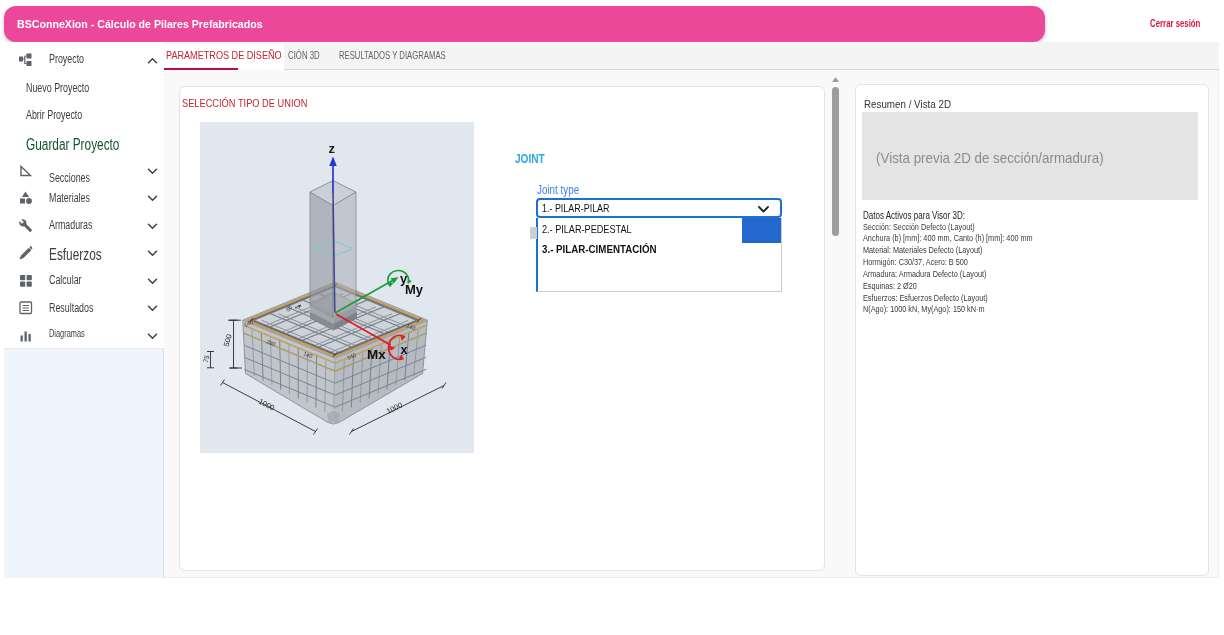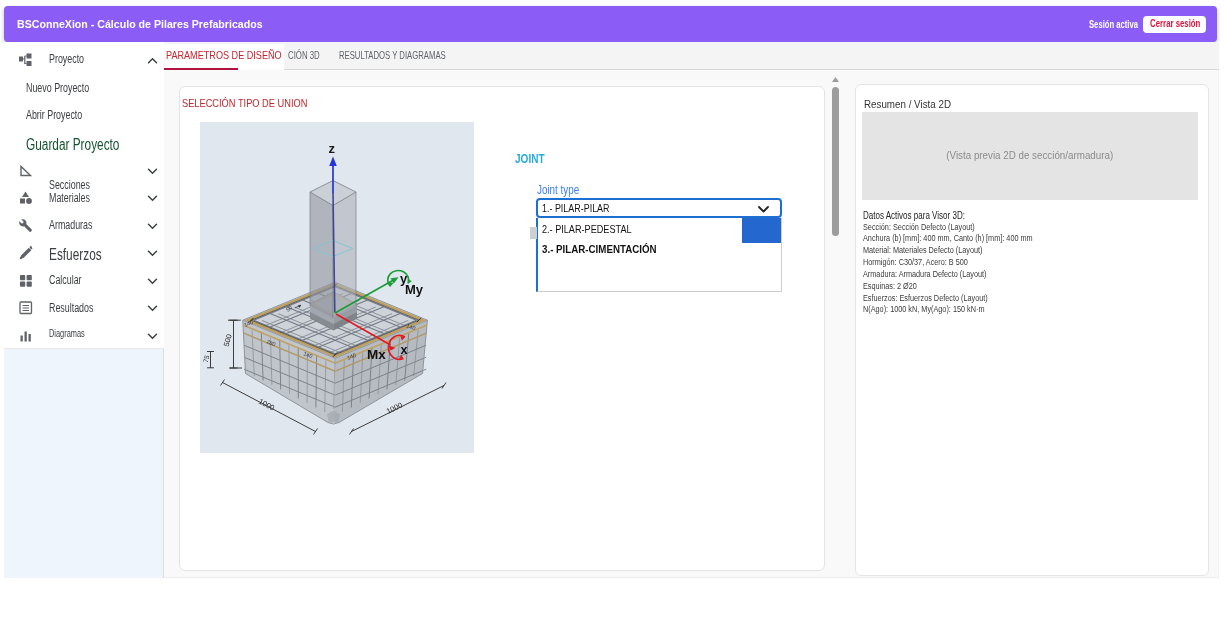--- a/index.html
+++ b/index.html
@@ -1,18 +1,18 @@
 <!DOCTYPE html>
 <html><head><meta charset="utf-8"><style>
 *{margin:0;padding:0;box-sizing:border-box}
 body{width:1224px;height:635px;background:#fff;font-family:"Liberation Sans",sans-serif;position:relative;overflow:hidden}
 .abs{position:absolute}
 </style></head><body>
 
-<div class="abs" style="left:4px;top:6px;width:1213px;height:36px;background:#8b5cf6;border-radius:4px;box-shadow:0 2px 4px rgba(0,0,0,0.25)">
+<div class="abs" style="left:4px;top:6px;width:1041px;height:36px;background:#ec4899;border-radius:12px;box-shadow:0 2px 4px rgba(0,0,0,0.25)">
   <div class="abs" style="left:13px;top:0;height:36px;line-height:36px;color:#fff;font-size:11.5px;font-weight:bold;white-space:nowrap"><span style="display:inline-block;transform:scaleX(0.924);transform-origin:0 50%;white-space:nowrap">BSConneXion - Cálculo de Pilares Prefabricados</span></div>
   <div class="abs" style="left:1085px;top:0;height:36px;line-height:36px;color:#fff;font-size:10.5px;font-weight:bold;white-space:nowrap"><span style="display:inline-block;transform:scaleX(0.73);transform-origin:0 50%;white-space:nowrap">Sesión activa</span></div>
   <div class="abs" style="left:1139px;top:10px;width:63px;height:17px;background:#fff;border-radius:4px;color:#d9153e;font-size:10px;font-weight:bold;text-align:center;line-height:16px"><span style="display:inline-block;transform:scaleX(0.78);transform-origin:50% 50%;white-space:nowrap">Cerrar sesión</span></div>
 </div>
 
 <div class="abs" style="left:4px;top:42px;width:1215px;height:536px;background:#f9f9f9;border-bottom:1px solid #ececec;border-right:1px solid #f0f0f0"></div>
 
 <div class="abs" style="left:4px;top:42px;width:160px;height:536px;background:#eef5fd;border-right:1px solid #dcdcdc"></div>
 <div class="abs" style="left:4px;top:42px;width:160px;height:307px;background:#fff;border-bottom:1px solid #e9e9e9">
 <svg style="position:absolute;left:15px;top:10.5px" width="13.5" height="13.5" viewBox="0 0 13.5 13.5">
@@ -24,21 +24,21 @@
     <div style="position:absolute;left:45px;top:10.0px;font-size:12px;color:#3c4043;white-space:nowrap"><span style="display:inline-block;transform:scaleX(0.74);transform-origin:0 50%;white-space:nowrap">Proyecto</span></div>
     <svg style="position:absolute;left:143px;top:14.5px;transform:rotate(180deg);" width="11" height="7" viewBox="0 0 11 7">
       <path d="M1.5 1.3 L5.5 5.2 L9.5 1.3" fill="none" stroke="#3c4043" stroke-width="1.5" stroke-linecap="round"></path>
     </svg>
     <div style="position:absolute;left:22px;top:38.5px;font-size:12px;color:#3c4043;white-space:nowrap"><span style="display:inline-block;transform:scaleX(0.74);transform-origin:0 50%;white-space:nowrap">Nuevo Proyecto</span></div>
     <div style="position:absolute;left:22px;top:66.0px;font-size:12px;color:#3c4043;white-space:nowrap"><span style="display:inline-block;transform:scaleX(0.74);transform-origin:0 50%;white-space:nowrap">Abrir Proyecto</span></div>
     <div style="position:absolute;left:22px;top:93.5px;font-size:16px;color:#14532d;white-space:nowrap"><span style="display:inline-block;transform:scaleX(0.74);transform-origin:0 50%;white-space:nowrap">Guardar Proyecto</span></div>
     <svg style="position:absolute;left:15px;top:121.5px" width="13.5" height="13.5" viewBox="0 0 13.5 13.5">
       <path fill="none" stroke="#5f6368" stroke-width="1.4" d="M2 2.5 V11.5 H11.5 Z"></path>
     </svg>
-    <div style="position:absolute;left:45px;top:136px;font-size:12px;color:#3c4043;white-space:nowrap"><span style="display:inline-block;transform:scaleX(0.74);transform-origin:0 50%;white-space:nowrap">Secciones</span></div>
+    <div style="position:absolute;left:45px;top:129px;font-size:12px;color:#3c4043;white-space:nowrap"><span style="display:inline-block;transform:scaleX(0.74);transform-origin:0 50%;white-space:nowrap">Secciones</span></div>
     <svg style="position:absolute;left:143px;top:125.5px;" width="11" height="7" viewBox="0 0 11 7">
       <path d="M1.5 1.3 L5.5 5.2 L9.5 1.3" fill="none" stroke="#3c4043" stroke-width="1.5" stroke-linecap="round"></path>
     </svg>
     <svg style="position:absolute;left:15px;top:149px" width="13.5" height="13.5" viewBox="0 0 13.5 13.5">
       <path fill="#5f6368" d="M6.5 0.5 L10 6 H3 Z"></path>
       <rect x="1" y="7.5" width="5" height="5" fill="#5f6368"></rect>
       <circle cx="10" cy="10" r="2.9" fill="#5f6368"></circle>
     </svg>
     <div style="position:absolute;left:45px;top:148.5px;font-size:12px;color:#3c4043;white-space:nowrap"><span style="display:inline-block;transform:scaleX(0.74);transform-origin:0 50%;white-space:nowrap">Materiales</span></div>
     <svg style="position:absolute;left:143px;top:153px;" width="11" height="7" viewBox="0 0 11 7">
@@ -261,21 +261,21 @@
 <div class="abs" style="left:529.5px;top:227px;width:7.5px;height:11.5px;background:#cdd0d3"></div>
 
 <svg class="abs" style="left:831px;top:76px" width="9" height="7" viewBox="0 0 9 7">
     <path d="M4.5 1 L8 6 H1 Z" fill="#9d9d9d"></path>
   </svg>
 <div class="abs" style="left:832px;top:87px;width:7px;height:149px;background:#9d9d9d;border-radius:3.5px"></div>
 
 <div class="abs" style="left:855px;top:84px;width:354px;height:492px;background:#fff;border:1px solid #e4e4e4;border-radius:6px"></div>
 <div class="abs" style="left:864px;top:97.5px;font-size:11.5px;color:#333;white-space:nowrap"><span style="display:inline-block;transform:scaleX(0.852);transform-origin:0 50%;white-space:nowrap">Resumen / Vista 2D</span></div>
 <div class="abs" style="left:862px;top:112px;width:336px;height:87.5px;background:#e4e4e4"></div>
-<div class="abs" style="left:862px;top:148.5px;width:336px;text-align:center;font-size:11px;color:#8b8b8b"><span style="display:inline-block;transform:scaleX(0.89);transform-origin:50% 50%;white-space:nowrap">(Vista previa 2D de sección/armadura)</span></div>
+<div class="abs" style="left:862px;top:148.5px;width:336px;font-size:15px;color:#8b8b8b"><span style="display:inline-block;transform:scaleX(0.89);transform-origin:50% 50%;white-space:nowrap">(Vista previa 2D de sección/armadura)</span></div>
 <div class="abs" style="left:863px;top:209.5px;font-size:10px;color:#222;white-space:nowrap"><span style="display:inline-block;transform:scaleX(0.802);transform-origin:0 50%;white-space:nowrap">Datos Activos para Visor 3D:</span></div>
 <div class="abs" style="left:863px;top:221.5px;font-size:8.9px;color:#3a3a3a;line-height:11.85px;white-space:nowrap;transform:scaleX(0.821);transform-origin:0 0">
     <div>Sección: Sección Defecto (Layout)</div>
     <div>Anchura (b) [mm]: 400 mm, Canto (h) [mm]: 400 mm</div>
     <div>Material: Materiales Defecto (Layout)</div>
     <div>Hormigón: C30/37, Acero: B 500</div>
     <div>Armadura: Armadura Defecto (Layout)</div>
     <div>Esquinas: 2 Ø20</div>
     <div>Esfuerzos: Esfuerzos Defecto (Layout)</div>
     <div>N(Ago): 1000 kN, My(Ago): 150 kN·m</div>

